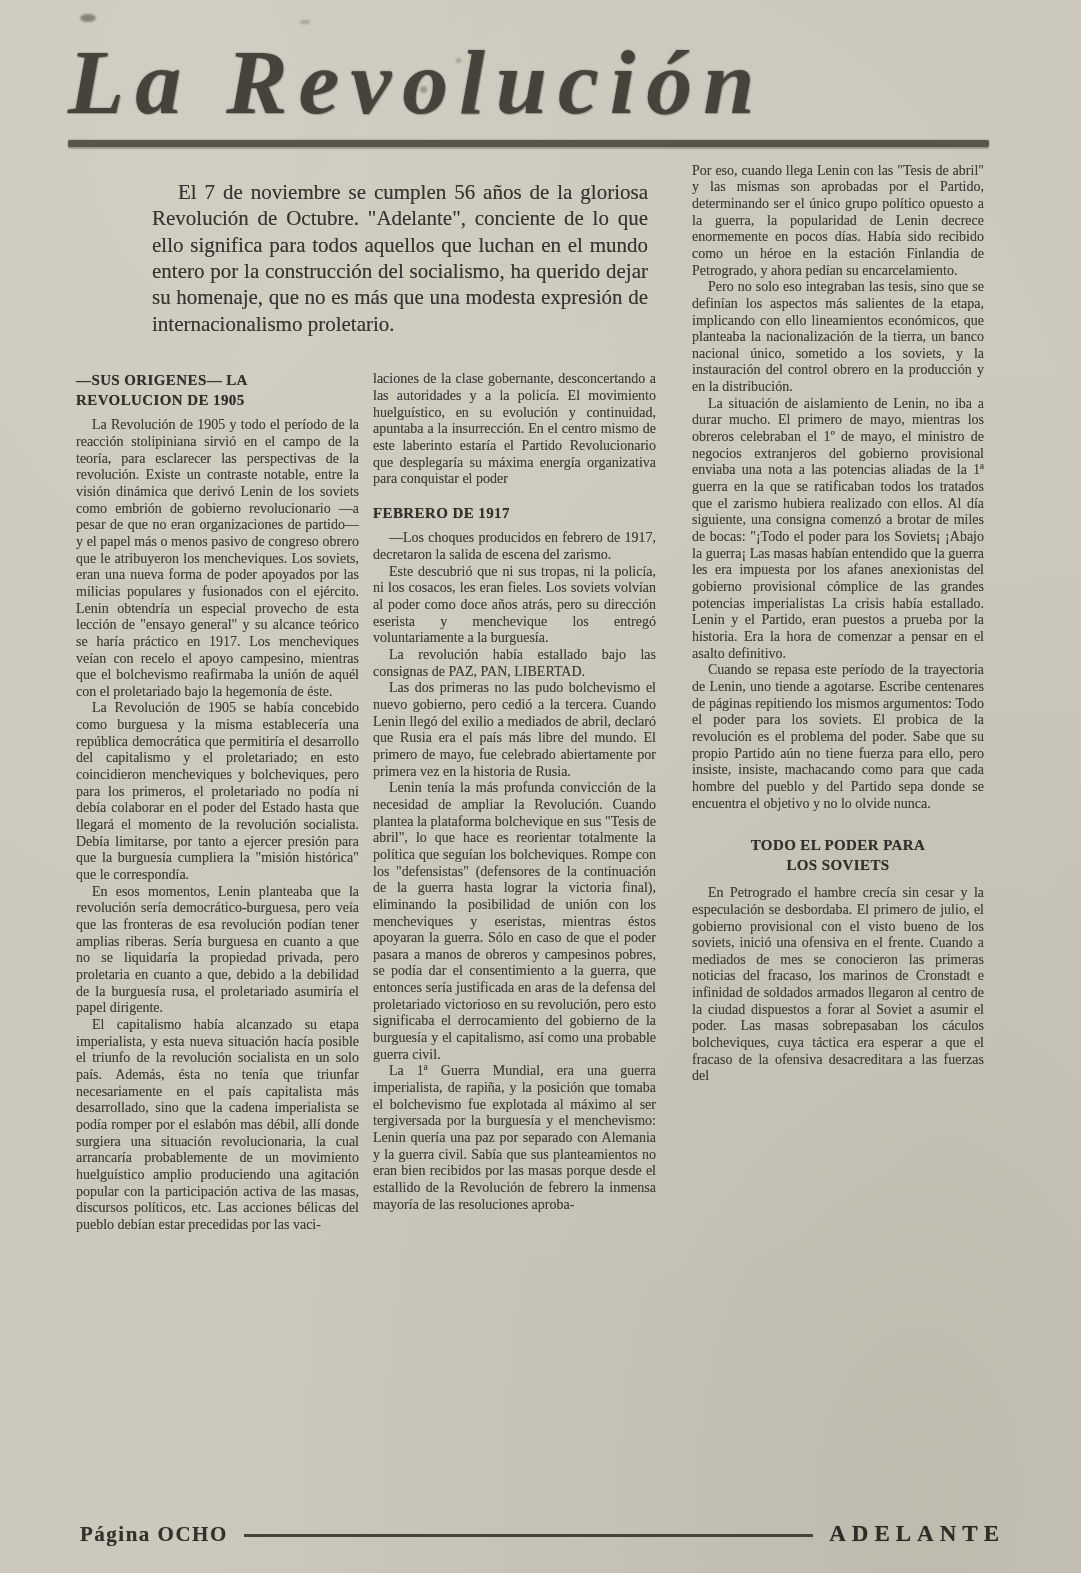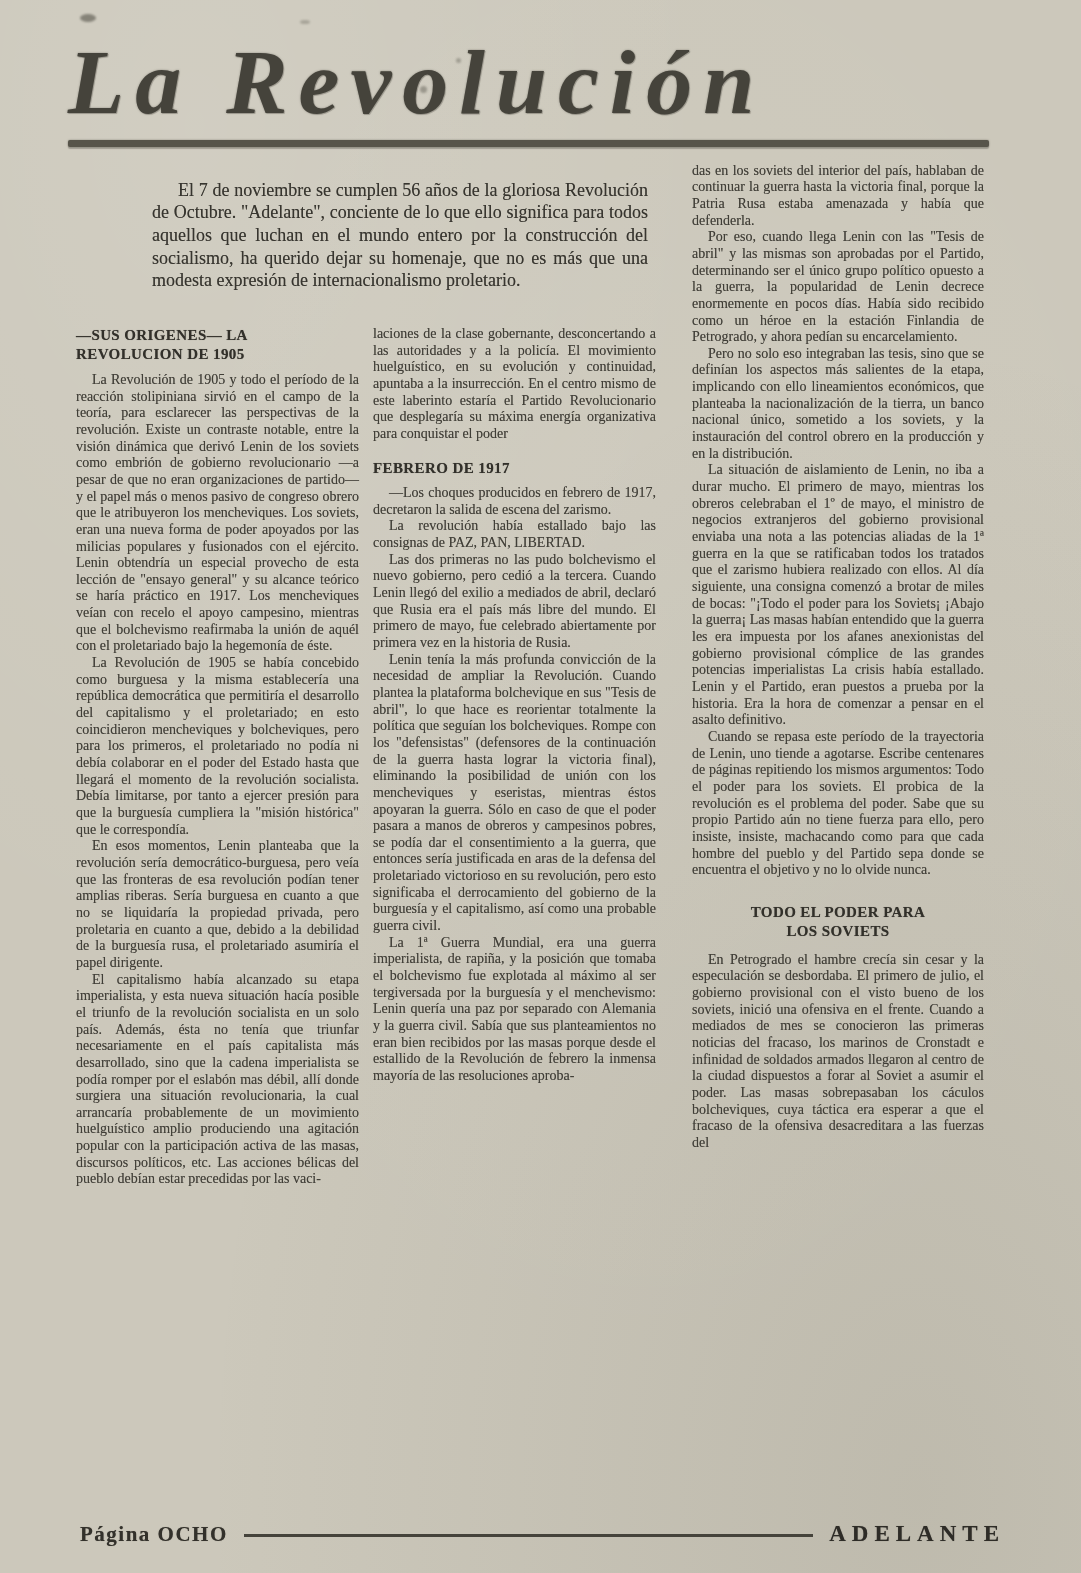--- a/index.html
+++ b/index.html
@@ -24,21 +24,21 @@
   }
   .masthead-rule {
     height:7px; background:#57544a; margin-top:9px; border-radius:2px;
     box-shadow:0 2px 1px rgba(87,84,74,0.35), 0 0 2px rgba(87,84,74,0.6);
   }
 
   
   .content { display:flex; gap:28px; padding:16px 94px 0 76px; height:1326px; overflow:hidden; }
   .left-region { width:588px; flex:0 0 auto; }
   .intro {
-    font-size:18px; line-height:1.26; text-align:justify; text-indent:26px;
+    font-size:21px; line-height:1.26; text-align:justify; text-indent:26px;
     margin:16px 16px 34px 76px; color:#37352f;
     text-shadow:0 0 0.6px rgba(62,60,52,0.55);
   }
   .two-cols { display:flex; gap:14px; }
   .col {
     text-align:justify; font-size:14px; line-height:1.19; color:#403e37;
     hyphens:auto; -webkit-hyphens:auto;
     text-shadow:0 0 0.6px rgba(64,62,55,0.5);
   }
   .col1,.col2 { width:283px; }
@@ -102,32 +102,32 @@
             </div>
         </div>
 
         <div class="col col2">
           <div class="no-indent">
               <p class="para">laciones de la clase gobernante, desconcertando a las autoridades y a la policía. El movimiento huelguístico, en su evolución y continuidad, apuntaba a la insurrección. En el centro mismo de este laberinto estaría el Partido Revolucionario que desplegaría su máxima energía organizativa para conquistar el poder</p>
             </div>
           <h2 class="section-heading">FEBRERO DE 1917</h2>
           <div>
               <p class="para">—Los choques producidos en febrero de 1917, decretaron la salida de escena del zarismo.</p>
+              <p class="para">Este descubrió que ni sus tropas, ni la policía, ni los cosacos, les eran fieles. Los soviets volvían al poder como doce años atrás, pero su dirección eserista y menchevique los entregó voluntariamente a la burguesía.</p>
               <p class="para">La revolución había estallado bajo las consignas de PAZ, PAN, LIBERTAD.</p>
               <p class="para">Las dos primeras no las pudo bolchevismo el nuevo gobierno, pero cedió a la tercera. Cuando Lenin llegó del exilio a mediados de abril, declaró que Rusia era el país más libre del mundo. El primero de mayo, fue celebrado abiertamente por primera vez en la historia de Rusia.</p>
               <p class="para">Lenin tenía la más profunda convicción de la necesidad de ampliar la Revolución. Cuando plantea la plataforma bolchevique en sus "Tesis de abril", lo que hace es reorientar totalmente la política que seguían los bolcheviques. Rompe con los "defensistas" (defensores de la continuación de la guerra hasta lograr la victoria final), eliminando la posibilidad de unión con los mencheviques y eseristas, mientras éstos apoyaran la guerra. Sólo en caso de que el poder pasara a manos de obreros y campesinos pobres, se podía dar el consentimiento a la guerra, que entonces sería justificada en aras de la defensa del proletariado victorioso en su revolución, pero esto significaba el derrocamiento del gobierno de la burguesía y el capitalismo, así como una probable guerra civil.</p>
               <p class="para">La 1ª Guerra Mundial, era una guerra imperialista, de rapiña, y la posición que tomaba el bolchevismo fue explotada al máximo al ser tergiversada por la burguesía y el menchevismo: Lenin quería una paz por separado con Alemania y la guerra civil. Sabía que sus planteamientos no eran bien recibidos por las masas porque desde el estallido de la Revolución de febrero la inmensa mayoría de las resoluciones aproba-</p>
             </div>
         </div>
       </div>
     </div>
 
     <div class="col col3">
       <div class="no-indent">
-          <p class="para">das en los soviets del interior del país, hablaban de continuar la guerra hasta la victoria final, porque la Patria Rusa estaba amenazada y había que defenderla.</p>
           <p class="para">Por eso, cuando llega Lenin con las "Tesis de abril" y las mismas son aprobadas por el Partido, determinando ser el único grupo político opuesto a la guerra, la popularidad de Lenin decrece enormemente en pocos días. Había sido recibido como un héroe en la estación Finlandia de Petrogrado, y ahora pedían su encarcelamiento.</p>
           <p class="para">Pero no solo eso integraban las tesis, sino que se definían los aspectos más salientes de la etapa, implicando con ello lineamientos económicos, que planteaba la nacionalización de la tierra, un banco nacional único, sometido a los soviets, y la instauración del control obrero en la producción y en la distribución.</p>
           <p class="para">La situación de aislamiento de Lenin, no iba a durar mucho. El primero de mayo, mientras los obreros celebraban el 1º de mayo, el ministro de negocios extranjeros del gobierno provisional enviaba una nota a las potencias aliadas de la 1ª guerra en la que se ratificaban todos los tratados que el zarismo hubiera realizado con ellos. Al día siguiente, una consigna comenzó a brotar de miles de bocas: "¡Todo el poder para los Soviets¡ ¡Abajo la guerra¡ Las masas habían entendido que la guerra les era impuesta por los afanes anexionistas del gobierno provisional cómplice de las grandes potencias imperialistas La crisis había estallado. Lenin y el Partido, eran puestos a prueba por la historia. Era la hora de comenzar a pensar en el asalto definitivo.</p>
           <p class="para">Cuando se repasa este período de la trayectoria de Lenin, uno tiende a agotarse. Escribe centenares de páginas repitiendo los mismos argumentos: Todo el poder para los soviets. El probica de la revolución es el problema del poder. Sabe que su propio Partido aún no tiene fuerza para ello, pero insiste, insiste, machacando como para que cada hombre del pueblo y del Partido sepa donde se encuentra el objetivo y no lo olvide nunca.</p>
         </div>
       <h2 class="section-heading centered">TODO EL PODER PARA LOS SOVIETS</h2>
       <div>
           <p class="para">En Petrogrado el hambre crecía sin cesar y la especulación se desbordaba. El primero de julio, el gobierno provisional con el visto bueno de los soviets, inició una ofensiva en el frente. Cuando a mediados de mes se conocieron las primeras noticias del fracaso, los marinos de Cronstadt e infinidad de soldados armados llegaron al centro de la ciudad dispuestos a forar al Soviet a asumir el poder. Las masas sobrepasaban los cáculos bolcheviques, cuya táctica era esperar a que el fracaso de la ofensiva desacreditara a las fuerzas del</p>
         </div>
     </div>

